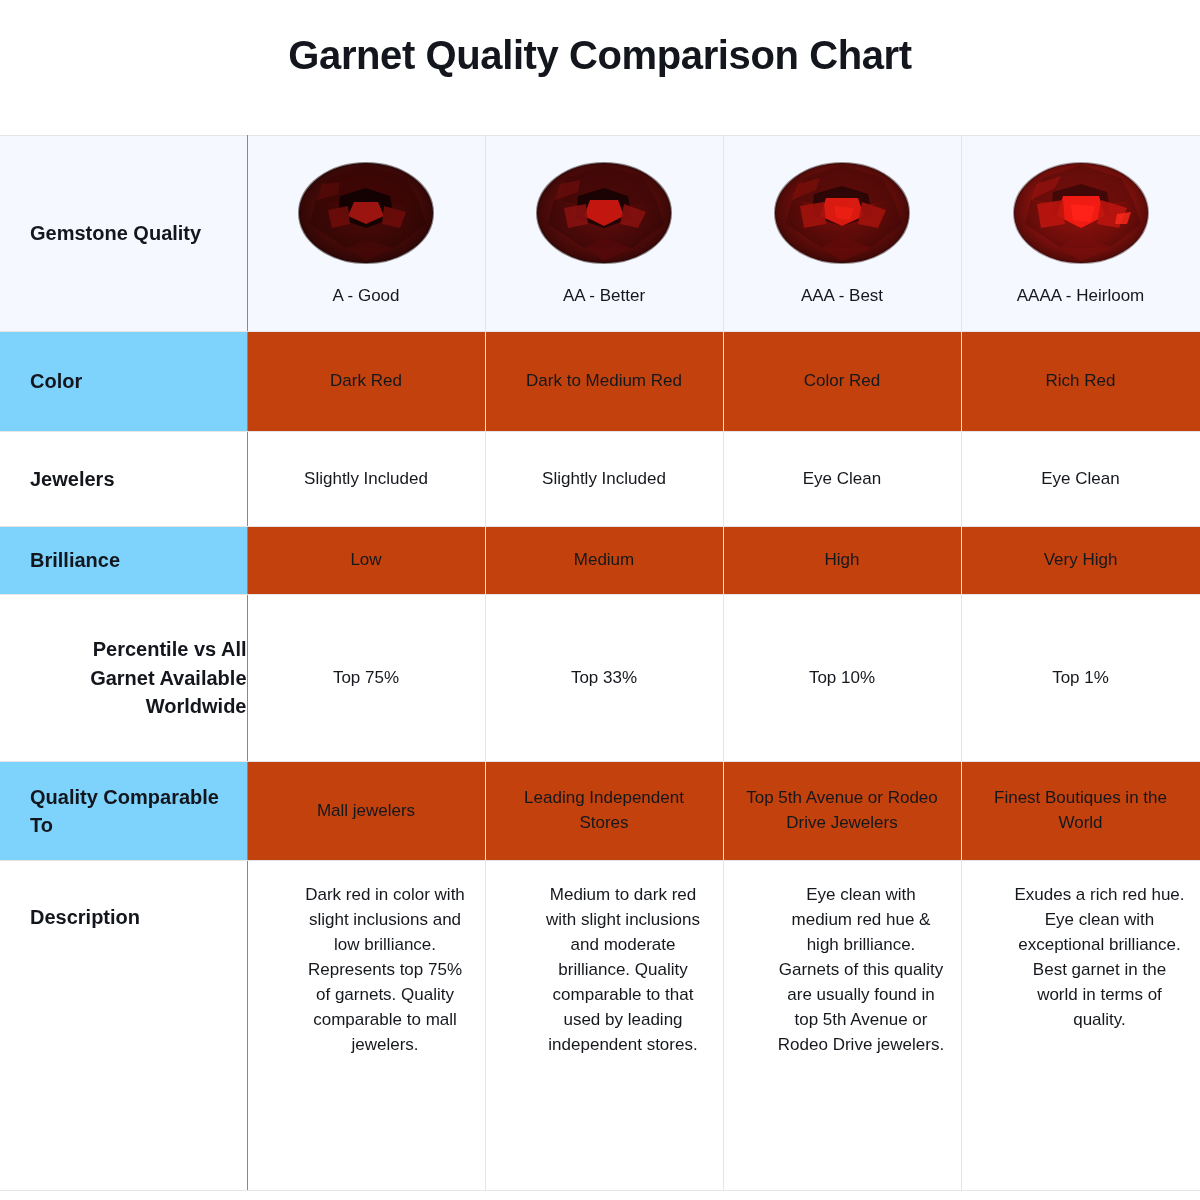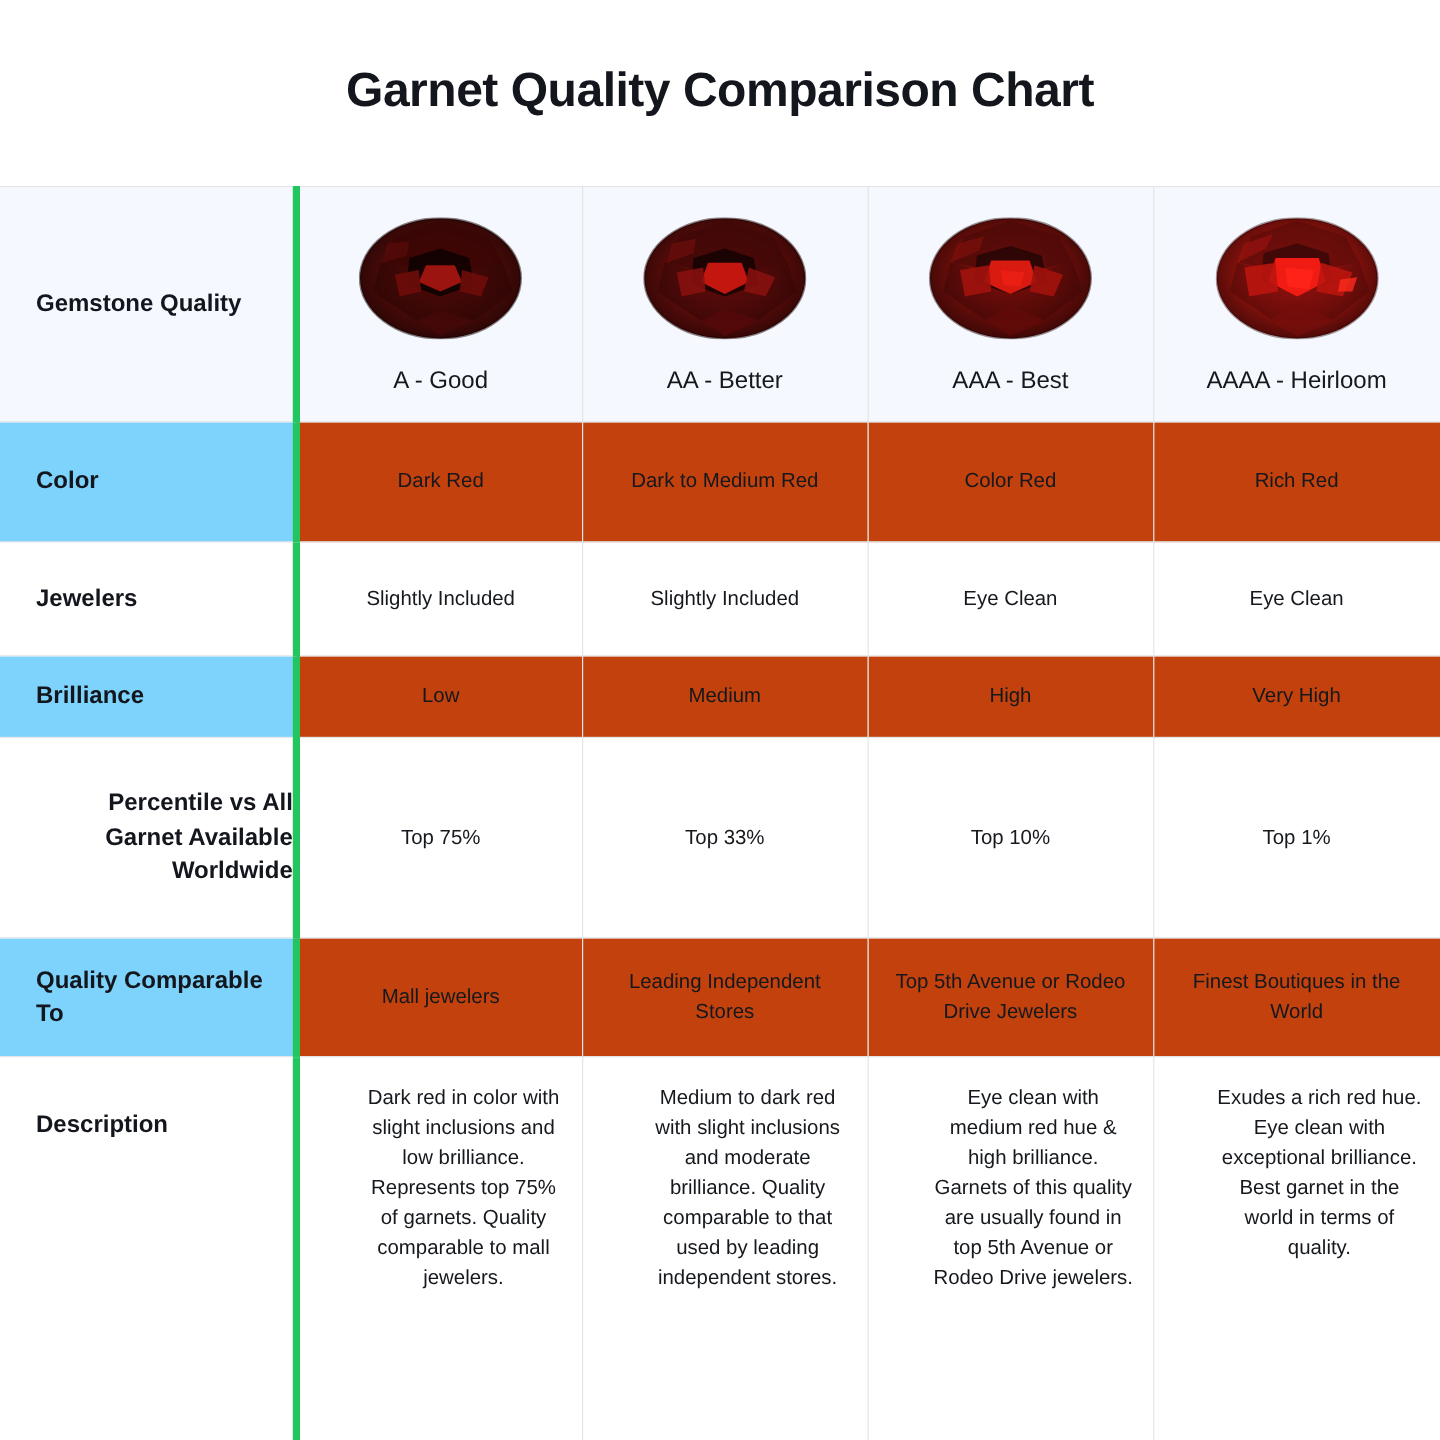--- a/index.html
+++ b/index.html
@@ -22,21 +22,21 @@
     background: #ffffff;
     box-sizing: border-box;
   }
 
   .chart-title {
     text-align: center;
     font-size: 40px;
     font-weight: 700;
     letter-spacing: -0.4px;
     color: #13161c;
-    padding-top: 52px;
+    padding-top: 32px;
     padding-bottom: 0;
     line-height: 1.15;
     font-family: "Liberation Sans", sans-serif;
   }
 
   table.comparison {
     border-collapse: collapse;
     width: 1200px;
     margin-top: 57px;
     table-layout: fixed;
@@ -48,21 +48,21 @@
 
   td {
     border: 1px solid #e3e5e8;
     border-left: none;
     vertical-align: middle;
     padding: 0;
     box-sizing: border-box;
   }
   td.label-cell {
     border-left: none;
-    border-right: 6px solid #22c55e;
+    border-right: 1px solid #22c55e;
     padding: 0 0 0 30px;
     font-size: 20px;
     font-weight: 700;
     line-height: 1.42;
     color: #13161c;
     text-align: left;
     background: #ffffff;
   }
   td.data-cell {
     text-align: center;
@@ -92,21 +92,21 @@
   }
   .gem {
     width: 136px;
     height: 102px;
     position: relative;
     margin-bottom: 22px;
   }
   .gem svg { display: block; width: 136px; height: 102px; }
 
   .grade-label {
-    font-size: 20px;
+    font-size: 17px;
     color: #15181d;
     line-height: 1.2;
     white-space: nowrap;
   }
 
   
   tr.row-header { height: 196px; }
   tr.row-color { height: 100px; }
   tr.row-clarity { height: 95px; }
   tr.row-brilliance { height: 68px; }

